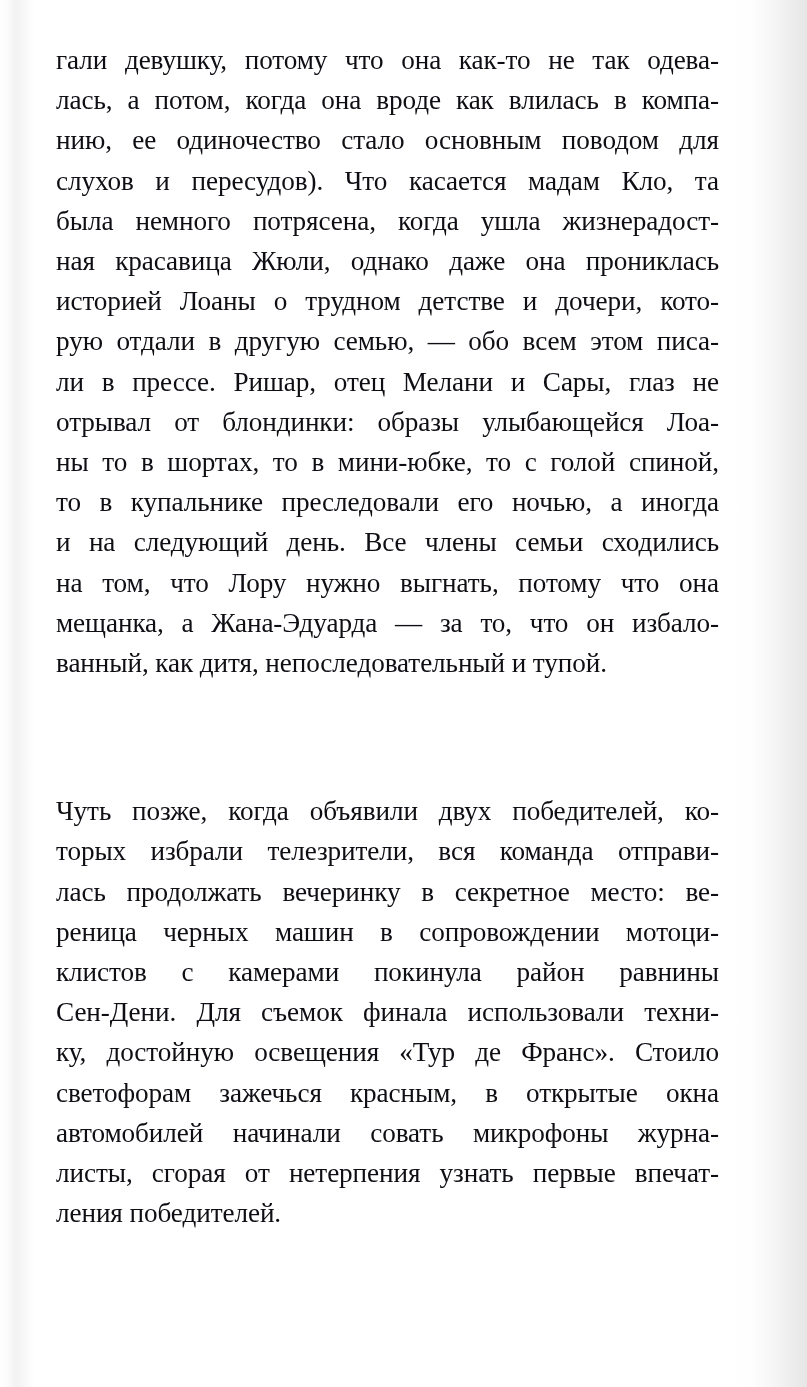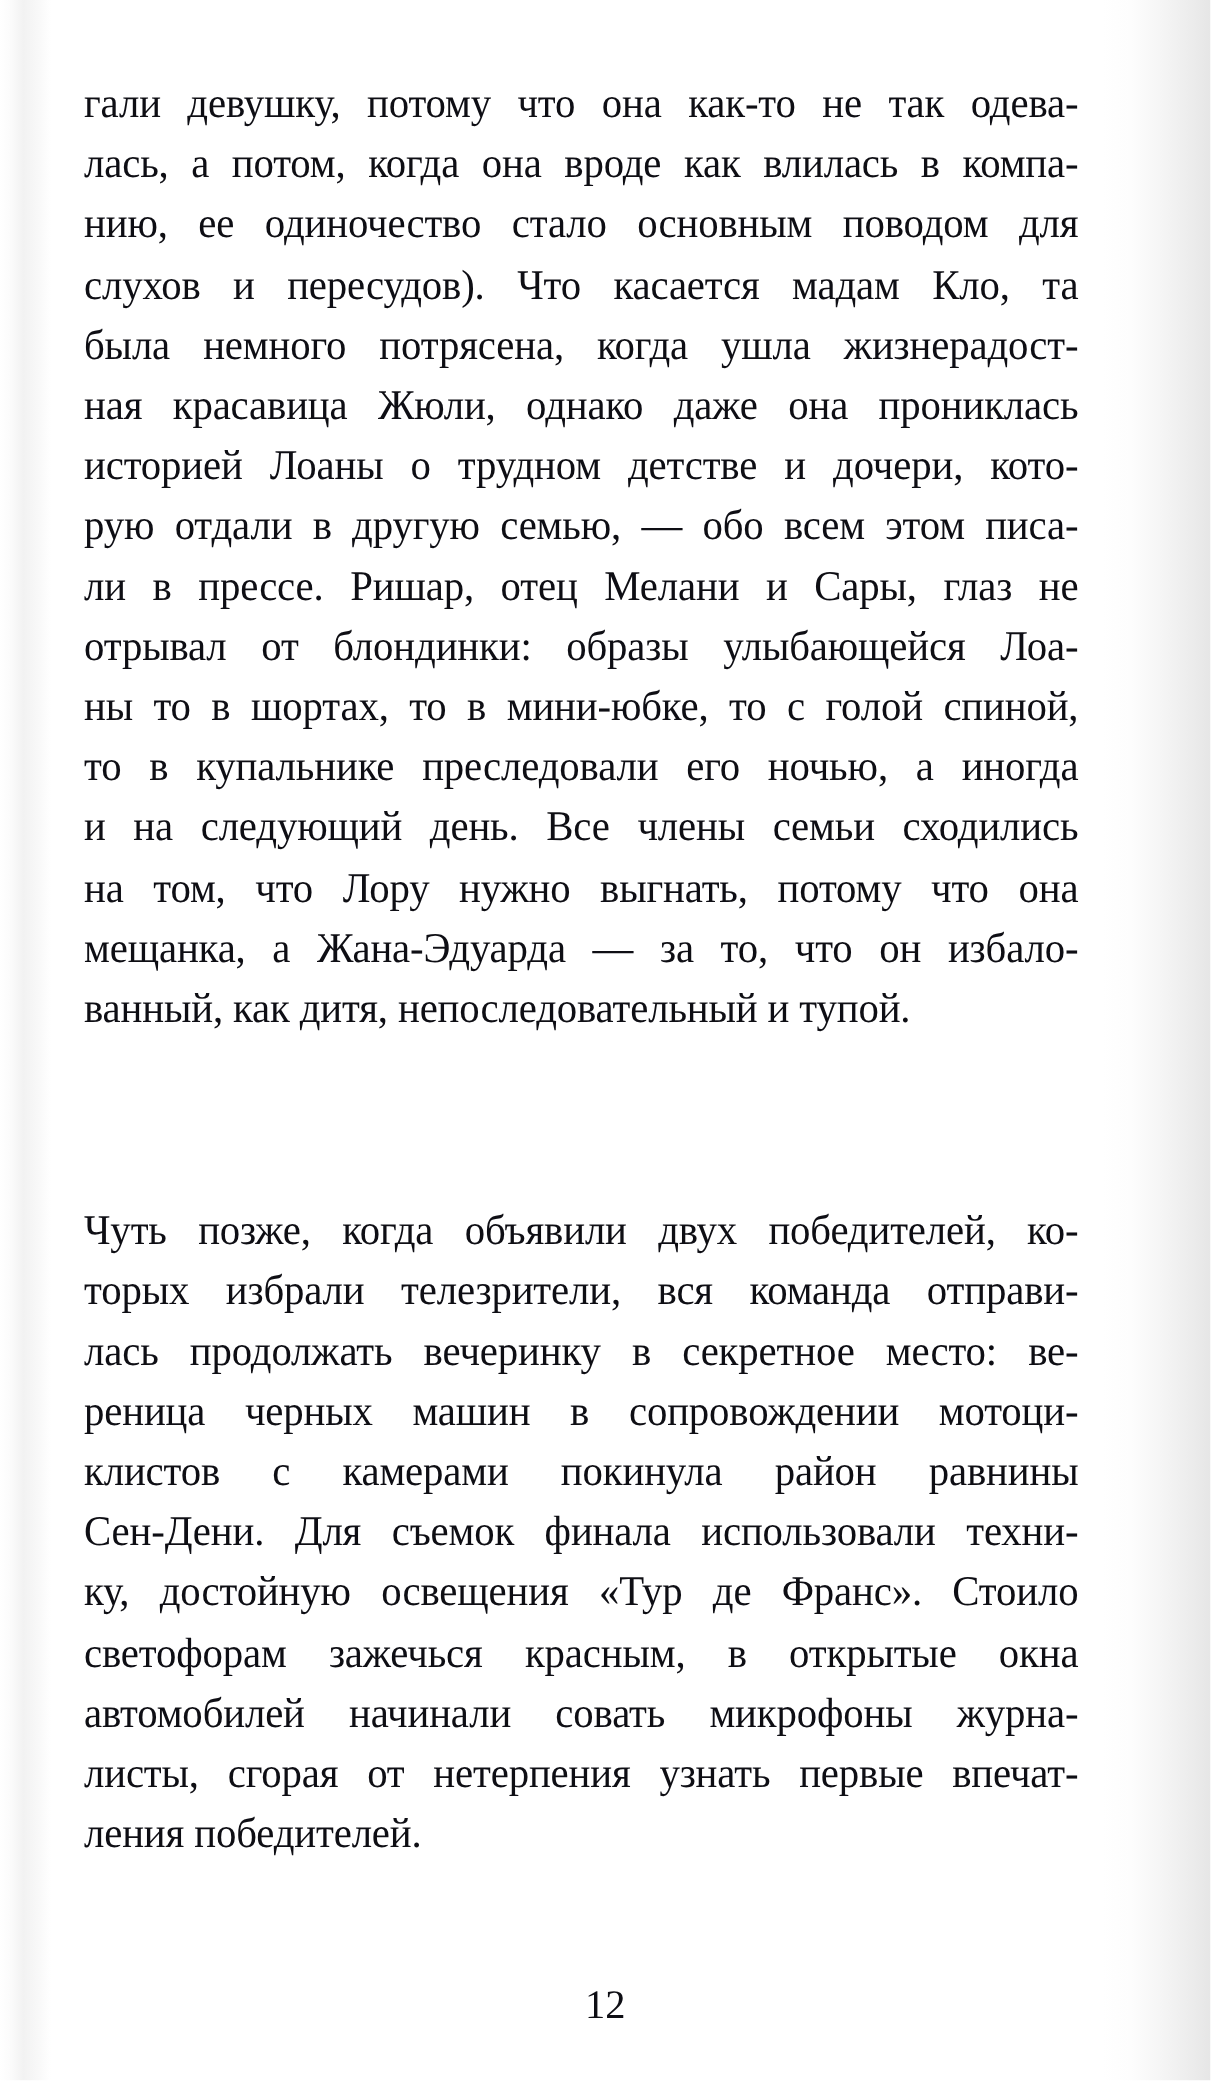--- a/index.html
+++ b/index.html
@@ -45,21 +45,21 @@
         #f6f6f6 52%,
         #eeeeee 76%,
         #e6e6e6 100%);
     pointer-events: none;
   }
 
   
   .text-column {
     position: absolute;
     left: 56px;
-    top: 50px;
+    top: 40px;
     width: 687px;
   }
 
   .para {
     margin: 0;
     font-size: 28.2px;
     line-height: 40.2px;
     color: #0e0e14;
     text-align: left;
     letter-spacing: -0.1px;
@@ -142,17 +142,16 @@
       <span class="line">ку, достойную освещения «Тур де Франс». Стоило</span>
       <span class="line">светофорам зажечься красным, в открытые окна</span>
       <span class="line">автомобилей начинали совать микрофоны журна-</span>
       <span class="line">листы, сгорая от нетерпения узнать первые впечат-</span>
       <span class="line last">ления победителей.</span>
     </p>
 
 
   </div>
 
-  <div class="folio">12</div>
 
   <div class="edge-shadow-right"></div>
 
 </div>
 
 </body></html>

